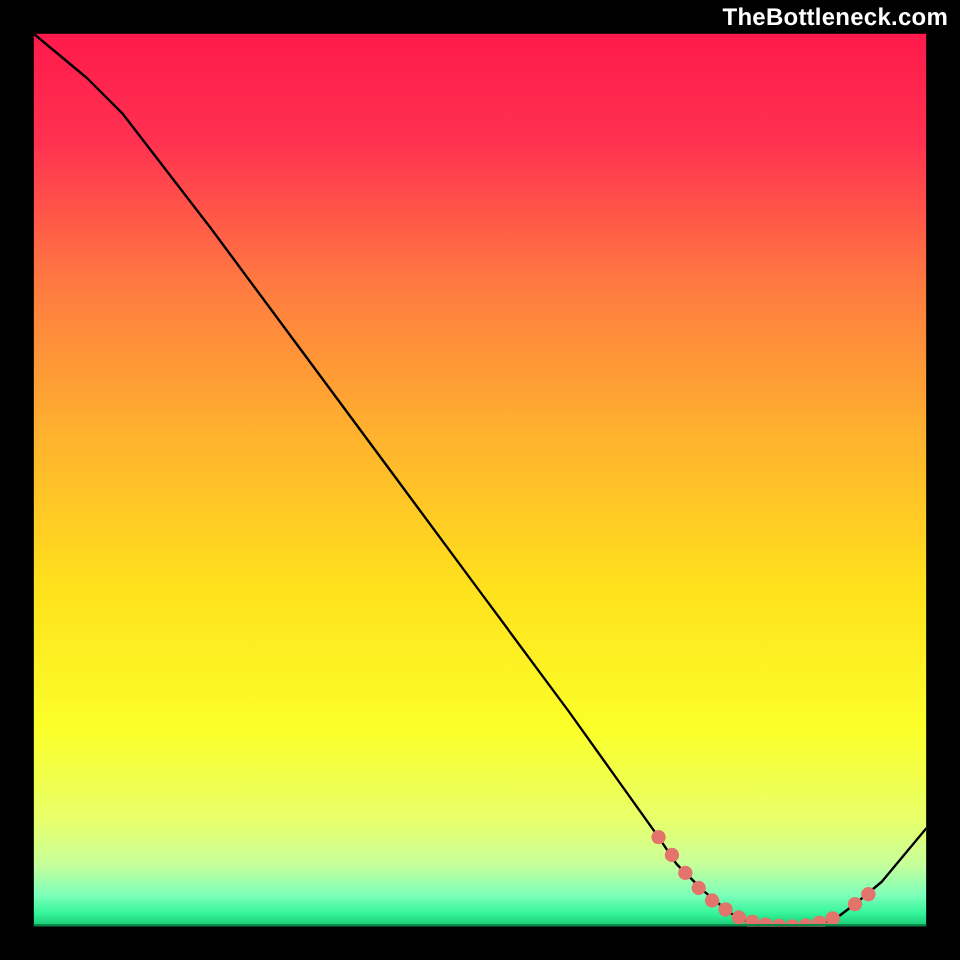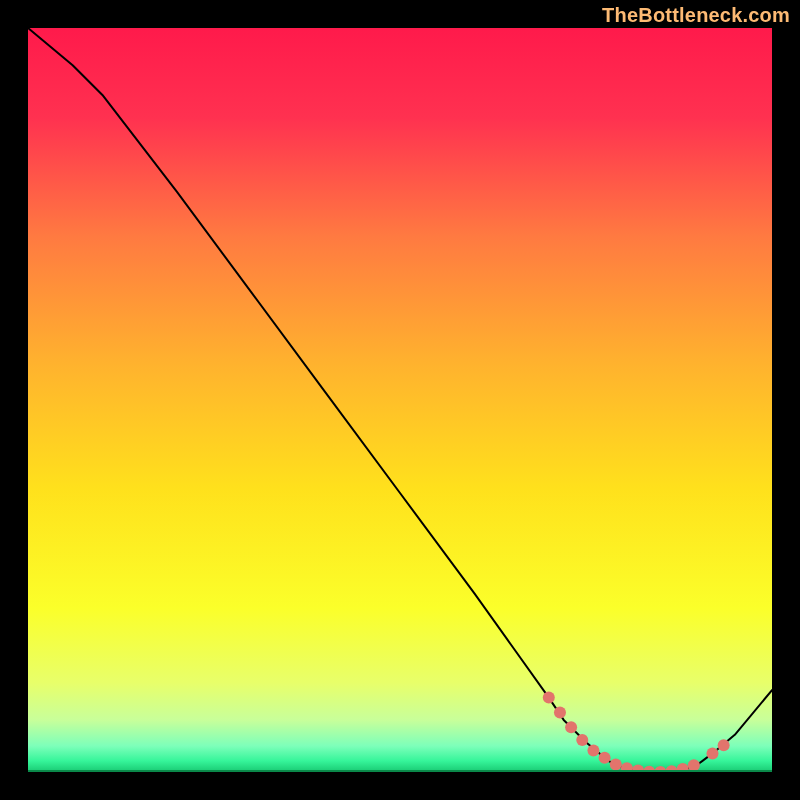--- a/index.html
+++ b/index.html
@@ -35,21 +35,21 @@
     position: absolute;
     left: 0;
     top: 0;
     width: 744px;
     height: 744px;
   }
   .watermark {
     position: absolute;
     top: 4px;
     right: 10px;
-    color: #fdba74;
+    color: #ffffff;
     font-size: 20px;
     font-weight: 600;
     letter-spacing: 0.2px;
     user-select: none;
   }
 </style>
 </head>
 <body>
 
 <div class="stage">

